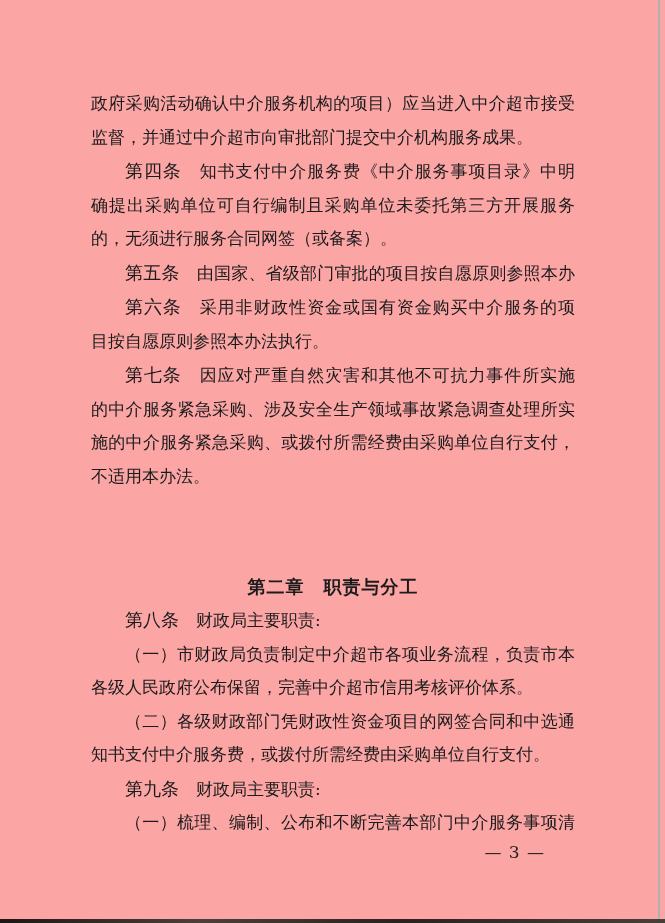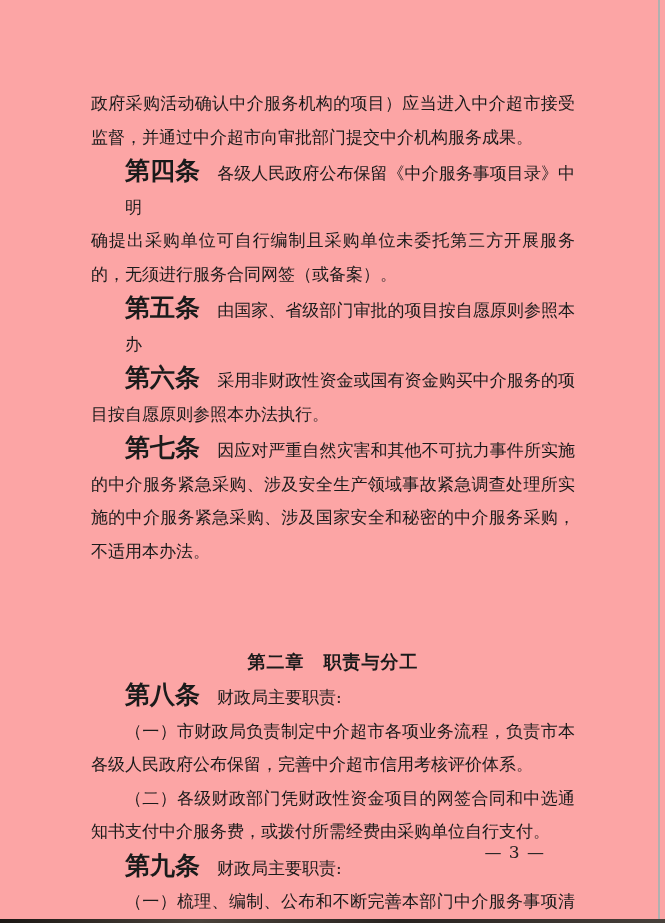--- a/index.html
+++ b/index.html
@@ -41,22 +41,22 @@
   .line.chapter {
     text-align: center;
     text-align-last: center;
     font-family: "DejaVu Sans", "Liberation Sans", sans-serif;
     font-weight: bold;
     font-size: 18px;
     letter-spacing: 1px;
     margin-top: 43px;
   }
   .lead {
-    font-weight: bold;
-    font-size: 25px;
+    font-weight: normal;
+    font-size: 18px;
   }
   .page-number {
     position: absolute;
     top: 842px;
     right: 120px;
     font-size: 17px;
     letter-spacing: 1px;
     color: #222222;
   }
   .right-edge {
@@ -76,29 +76,29 @@
     background: linear-gradient(90deg, #1b1714, #4a423a 30%, #282320 60%, #47403a 100%);
   }
 </style>
 </head>
 <body>
 
 <div class="page">
   <div class="doc-body" id="doc-body">
       <div class="line fill"><span class="">政府采购活动确认中介服务机构的项目）应当进入中介超市接受</span></div>
       <div class="line"><span class="">监督，并通过中介超市向审批部门提交中介机构服务成果。</span></div>
-      <div class="line indent fill"><span class="lead">第四条</span><span class="">　各级人民政府公布保留《中介服务事项目录》中明</span></div>
+      <div class="line indent fill"><span class="lead">第四条</span><span class="">　知书支付中介服务费《中介服务事项目录》中明</span></div>
       <div class="line fill"><span class="">确提出采购单位可自行编制且采购单位未委托第三方开展服务</span></div>
       <div class="line"><span class="">的，无须进行服务合同网签（或备案）。</span></div>
       <div class="line indent fill"><span class="lead">第五条</span><span class="">　由国家、省级部门审批的项目按自愿原则参照本办</span></div>
       <div class="line indent fill"><span class="lead">第六条</span><span class="">　采用非财政性资金或国有资金购买中介服务的项</span></div>
       <div class="line"><span class="">目按自愿原则参照本办法执行。</span></div>
       <div class="line indent fill"><span class="lead">第七条</span><span class="">　因应对严重自然灾害和其他不可抗力事件所实施</span></div>
       <div class="line fill"><span class="">的中介服务紧急采购、涉及安全生产领域事故紧急调查处理所实</span></div>
-      <div class="line fill"><span class="">施的中介服务紧急采购、涉及国家安全和秘密的中介服务采购，</span></div>
+      <div class="line fill"><span class="">施的中介服务紧急采购、或拨付所需经费由采购单位自行支付，</span></div>
       <div class="line"><span class="">不适用本办法。</span></div>
       <div class="line blank"></div>
       <div class="line chapter"><span class="">第二章　职责与分工</span></div>
       <div class="line indent"><span class="lead">第八条</span><span class="">　财政局主要职责:</span></div>
       <div class="line indent fill"><span class="">（一）市财政局负责制定中介超市各项业务流程，负责市本</span></div>
       <div class="line"><span class="">各级人民政府公布保留，完善中介超市信用考核评价体系。</span></div>
       <div class="line indent fill"><span class="">（二）各级财政部门凭财政性资金项目的网签合同和中选通</span></div>
       <div class="line"><span class="">知书支付中介服务费，或拨付所需经费由采购单位自行支付。</span></div>
       <div class="line indent"><span class="lead">第九条</span><span class="">　财政局主要职责:</span></div>
       <div class="line indent fill"><span class="">（一）梳理、编制、公布和不断完善本部门中介服务事项清</span></div>

